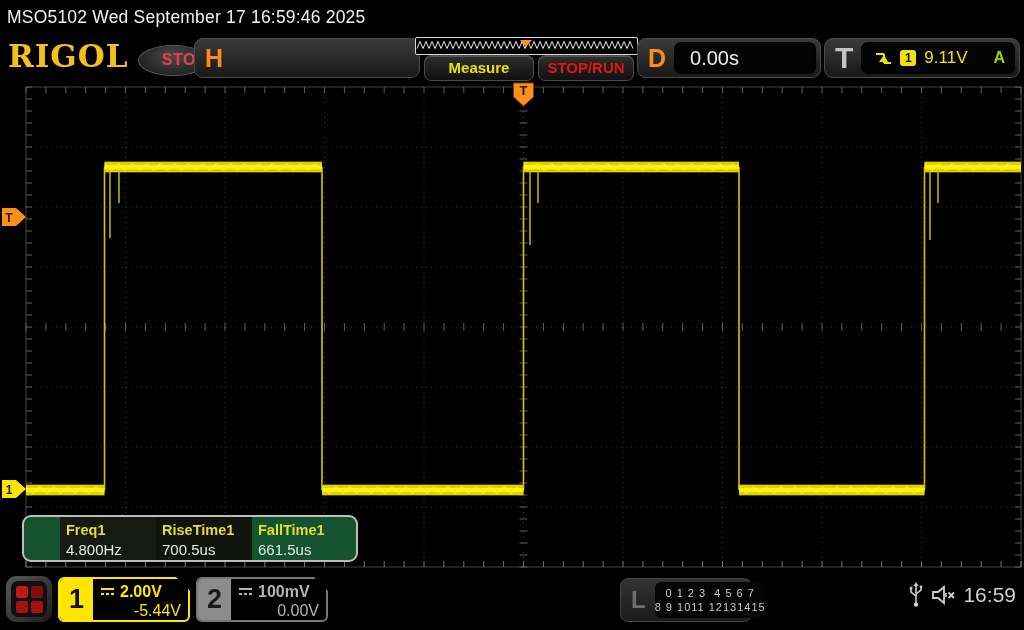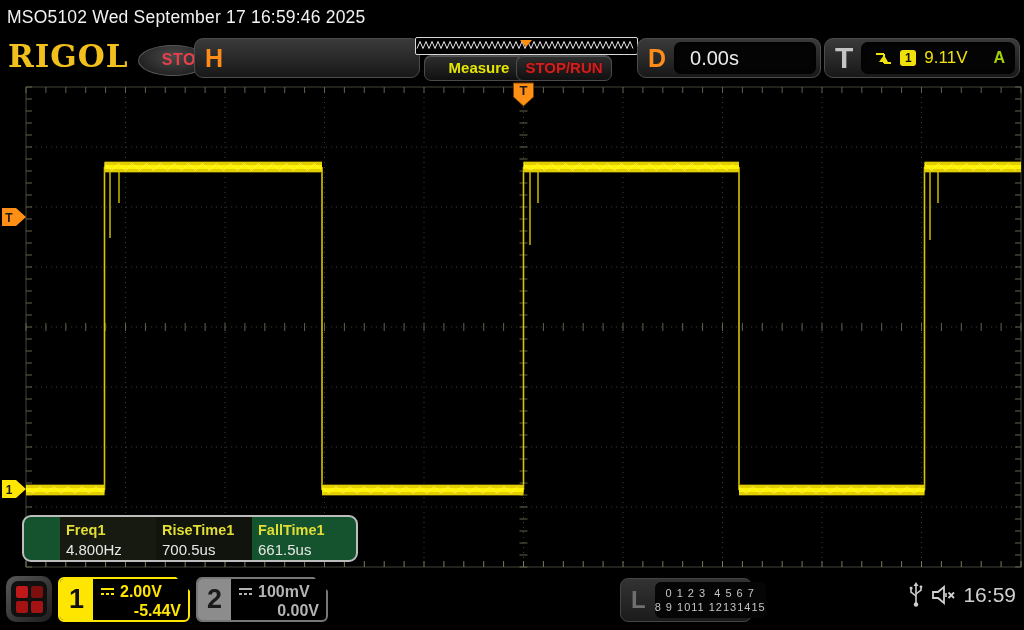--- a/index.html
+++ b/index.html
@@ -35,21 +35,21 @@
   #trig-src-badge{background:#f0e10a;color:#111;font-weight:bold;font-size:12px;width:16px;height:16px;
     border-radius:3px;text-align:center;line-height:16px;}
   #trig-level{color:#f0e10a;font-size:17px;}
   #trig-mode{color:#a4d20a;font-size:16px;font-weight:bold;margin-left:auto;}
   #thumb-strip{position:absolute;left:415px;top:1px;width:221px;height:16px;background:#000;
     border:1px solid #d8d8d8;border-radius:2px;}
   .hdr-btn{position:absolute;top:19px;height:26px;background:linear-gradient(#2e2e2e,#101010);
     border:1px solid #4c4c4c;border-radius:7px;font-weight:bold;font-size:15px;text-align:center;
     box-sizing:border-box;box-shadow:inset 0 1px 0 #555;}
   #measure-btn{left:424px;width:110px;color:#e6e600;line-height:24px;}
-  #stoprun-btn{left:516px;width:96px;color:#d01f1f;line-height:24px;text-shadow:0 0 2px #500;}
+  #stoprun-btn{left:538px;width:96px;color:#d01f1f;line-height:24px;text-shadow:0 0 2px #500;}
 
   
   #scope-svg{position:absolute;left:0;top:82px;}
 
   
   #meas-box{position:absolute;left:22px;top:515px;width:336px;height:47px;background:#14532d;
     border:2px solid #bdbdbd;border-radius:9px;box-sizing:border-box;display:flex;padding-left:36px;}
   .meas-col{width:96px;padding:4px 0 0 6px;box-sizing:border-box;}
   .meas-col:nth-child(1){background:#161a10;}
   .meas-col:nth-child(2){background:#10140c;}
@@ -66,21 +66,21 @@
 
   .ch-block{position:absolute;top:7px;width:132px;height:45px;box-sizing:border-box;display:flex;
     border-radius:6px;overflow:hidden;clip-path:polygon(0 0,calc(100% - 14px) 0,100% 14px,100% 100%,0 100%);}
   #ch1-block{left:58px;border:2px solid #ffe600;background:#000;}
   #ch2-block{left:196px;border:2px solid #777;background:#000;}
   .ch-tab{width:33px;display:flex;align-items:center;justify-content:center;font-weight:bold;font-size:27px;}
   #ch1-block .ch-tab{background:#ffe600;color:#111;}
   #ch2-block .ch-tab{background:#8c8c8c;color:#1a1a1a;}
   .ch-body{flex:1;padding:2px 7px 0 7px;display:flex;flex-direction:column;justify-content:center;}
   .ch-row1{display:flex;align-items:center;gap:5px;font-weight:bold;font-size:16px;line-height:19px;}
-  .ch-row2{text-align:right;font-weight:bold;font-size:16px;line-height:19px;}
+  .ch-row2{text-align:right;font-weight:normal;font-size:16px;line-height:19px;}
   #ch1-block .ch-body{color:#ffe600;}
   #ch2-block .ch-body{color:#b4b4b4;}
 
   #l-block{position:absolute;left:620px;top:8px;width:132px;height:44px;background:linear-gradient(#333,#1b1b1b);
     border:1px solid #444;border-radius:8px;display:flex;align-items:center;box-sizing:border-box;}
   #l-letter{color:#6f6f6f;font-weight:bold;font-size:24px;padding:0 9px 0 10px;}
   #l-digits{flex:1;height:36px;margin-right:4px;background:#050505;border-radius:6px;
     display:flex;flex-direction:column;justify-content:center;align-items:center;}
   #l-digits div{color:#c6c6c6;font-size:11px;line-height:14px;white-space:pre;letter-spacing:1px;}
 

